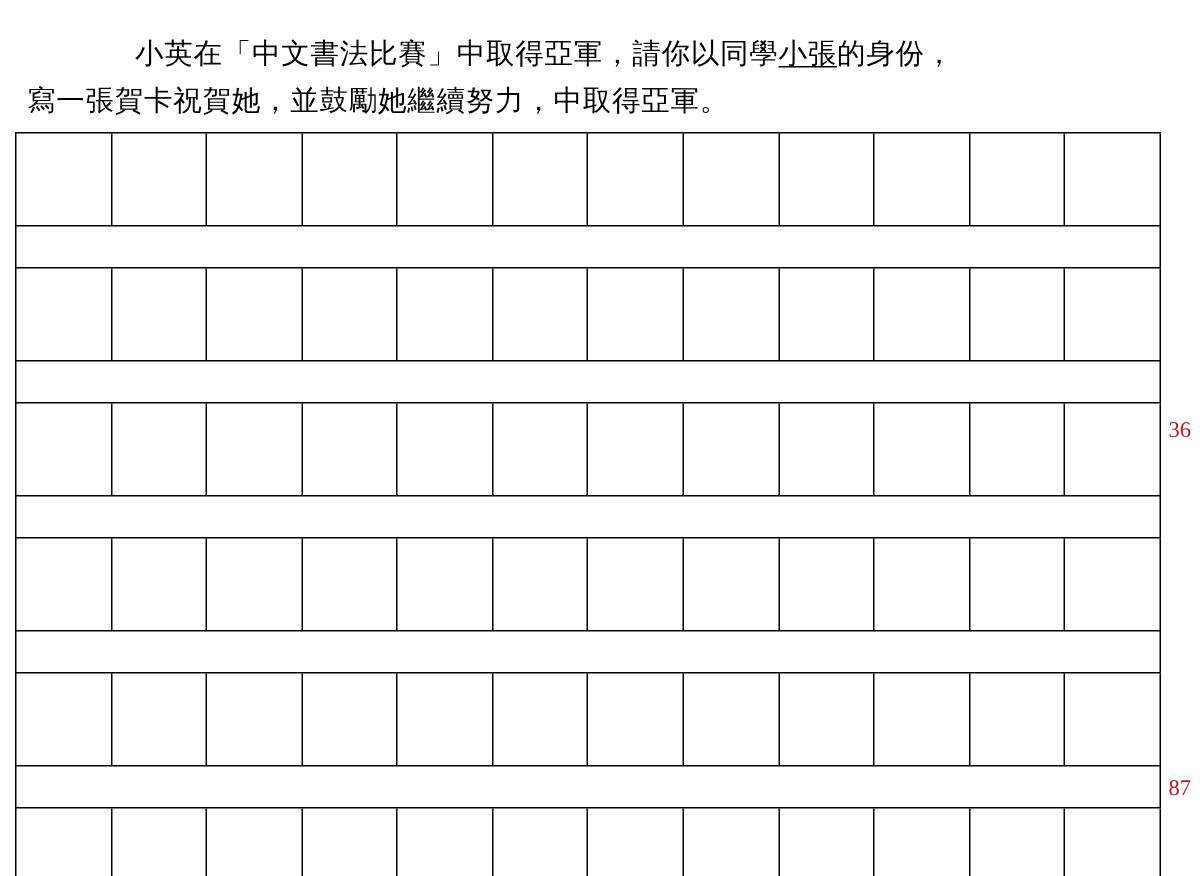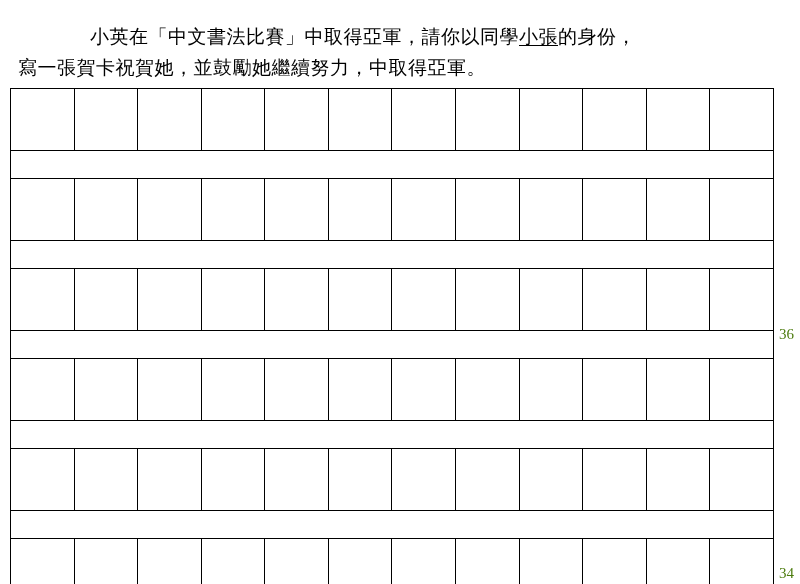--- a/index.html
+++ b/index.html
@@ -71,23 +71,22 @@
     border-left: 1px solid #000;
     border-right: 1px solid #000;
     box-sizing: border-box;
   }
 
   
   .counter {
     position: absolute;
     font-family: "Liberation Serif", "DejaVu Serif", serif;
     font-size: 15px;
-    color: #4d7c0f;
+    color: #b91c1c;
     left: 779px;
-    margin-top: 47px;
   }
   #counter-36 { top: 279px; }
   #counter-72 { top: 518px; }
 </style>
 </head>
 <body>
 
 <div id="page">
 
   <p class="prompt">
@@ -188,15 +187,15 @@
       <div class="cell"></div>
       <div class="cell"></div>
       <div class="cell"></div>
       <div class="cell"></div>
       <div class="cell"></div>
     </div>
 
   </div>
 
   <div class="counter" id="counter-36">36</div>
-  <div class="counter" id="counter-72">34</div>
+  <div class="counter" id="counter-72">87</div>
 
 </div>
 
 </body></html>

